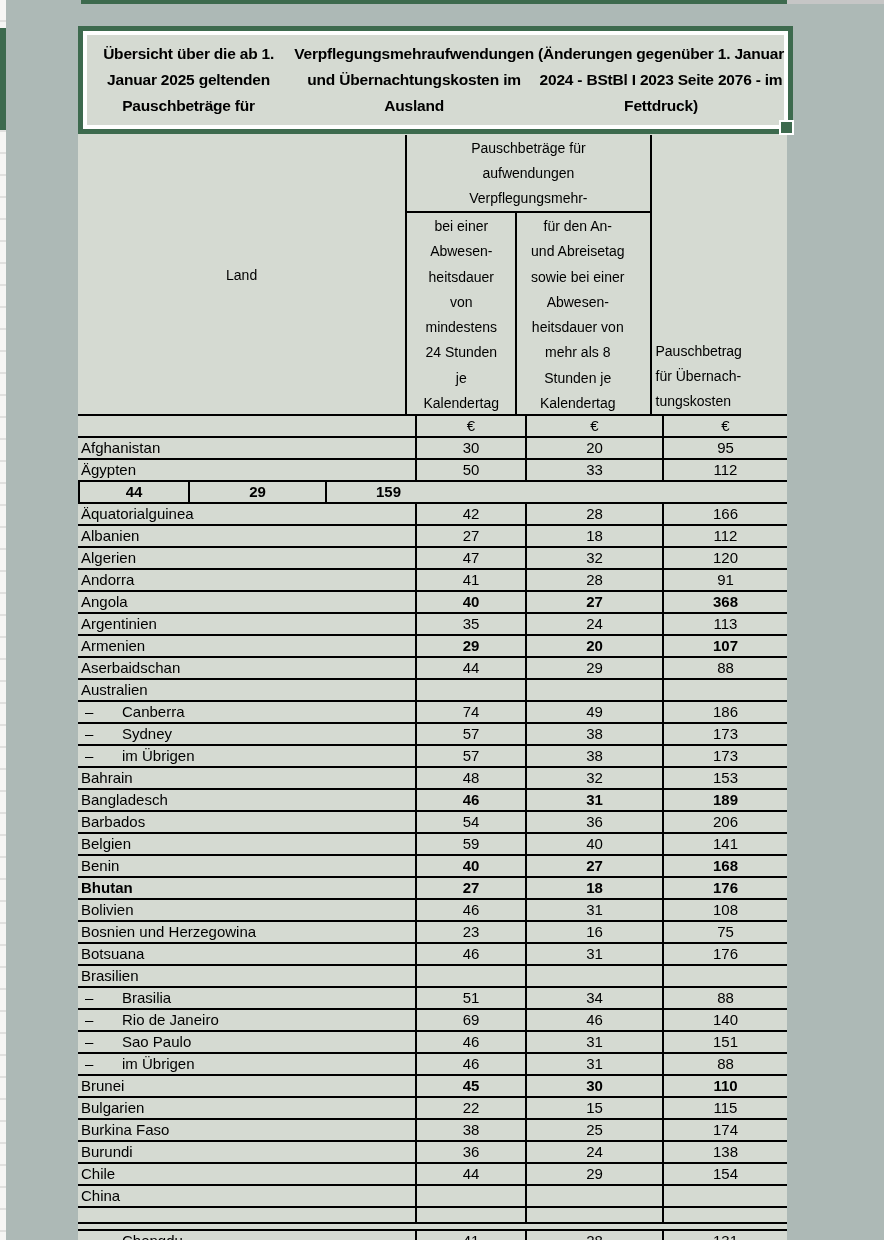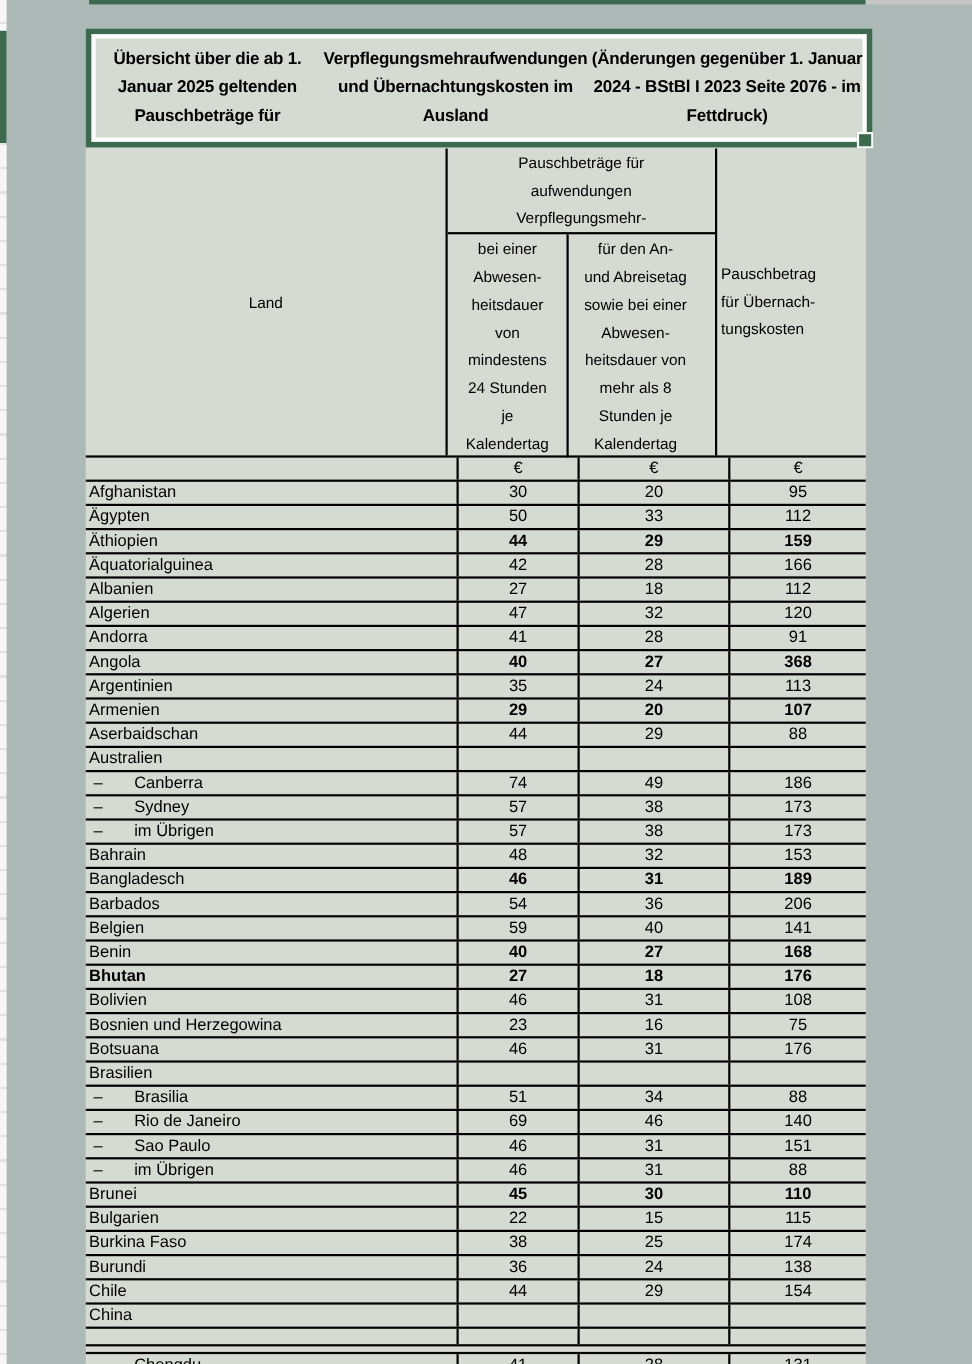--- a/index.html
+++ b/index.html
@@ -35,21 +35,21 @@
 
   .table { position:absolute; left:78px; top:135px; width:709px; background:#d5dad2; }
 
   .header { display:flex; height:281px; border-bottom:2px solid #000; }
   .h-land { width:331px; display:flex; align-items:center; justify-content:center; font-size:14px;border-radius:23px; }
   .h-mid  { width:247px; border-left:2px solid #000; display:flex; flex-direction:column; }
   .h-group { height:88px; border-bottom:2px solid #000; text-align:center; font-size:14px; line-height:25px; padding-top:1px; }
   .h-sub { flex:1; display:flex; }
   .h-sub-24 { width:108px; text-align:center; font-size:14px; line-height:25.3px; padding-top:1px; }
   .h-sub-8  { width:123px; border-left:2px solid #000; text-align:center; font-size:14px; line-height:25.3px; padding-top:1px; }
-  .h-night { width:139px; border-left:2px solid #000; display:flex; flex-direction:column; justify-content:center; padding-left:4px; font-size:14px; line-height:25px; }
+  .h-night { width:139px; border-left:2px solid #000; display:flex; flex-direction:column; justify-content:flex-end; padding-left:4px; font-size:14px; line-height:25px; }
 
   .euro-row { display:flex; height:22px; border-bottom:2px solid #000; }
   .euro-row .c { font-size:14px; line-height:19px; text-align:center; }
 
   .row { display:flex; height:22px; border-bottom:2px solid #000; }
   .row.empty { height:16px; }
   .c.land { width:337px; font-size:15px; line-height:19px; padding-left:3px; white-space:nowrap; overflow:hidden; }
   .c.v { width:110px; border-left:2px solid #000; font-size:15px; line-height:19px; text-align:center; }
   .c.v3 { width:137px; }
   .c.v4 { width:125px; }
@@ -127,21 +127,20 @@
         <div class="c v v3">20</div>
         <div class="c v v4">95</div>
       </div>
       <div class="row">
         <div class="c land">Ägypten</div>
         <div class="c v">50</div>
         <div class="c v v3">33</div>
         <div class="c v v4">112</div>
       </div>
       <div class="row">
-        <div class="c land">Äthiopien</div>
         <div class="c v b">44</div>
         <div class="c v v3 b">29</div>
         <div class="c v v4 b">159</div>
       </div>
       <div class="row">
         <div class="c land">Äquatorialguinea</div>
         <div class="c v">42</div>
         <div class="c v v3">28</div>
         <div class="c v v4">166</div>
       </div>

